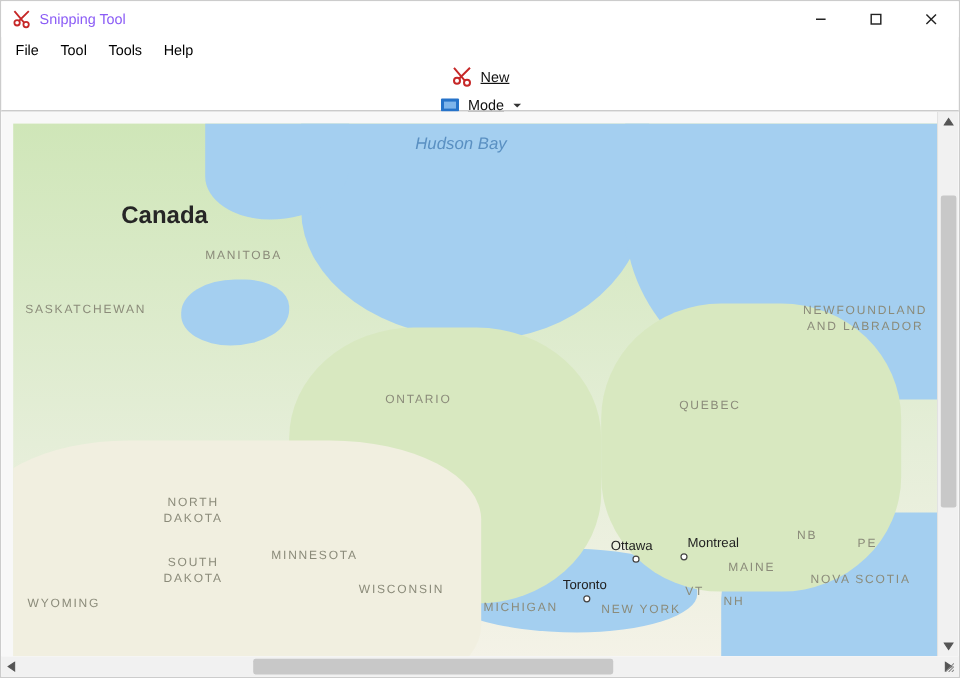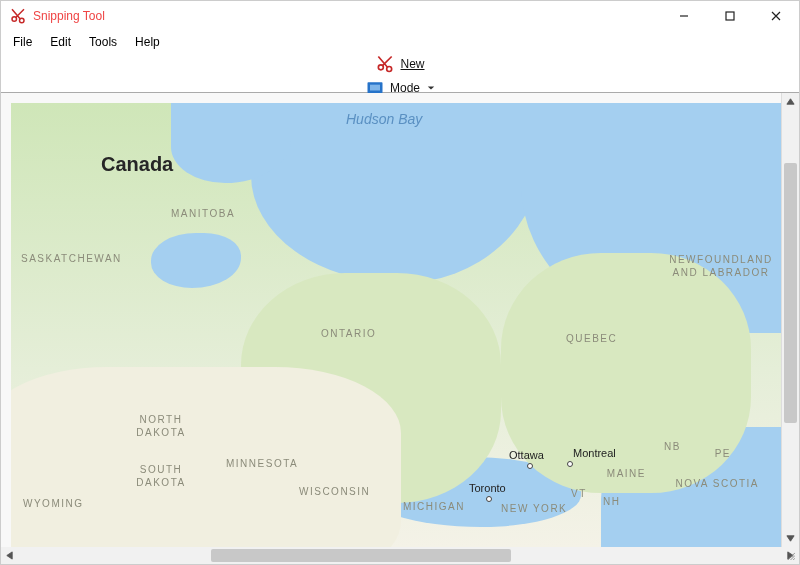--- a/index.html
+++ b/index.html
@@ -16,21 +16,21 @@
   }
   
   .titlebar {
     height: 30px;
     display: flex;
     align-items: center;
     padding: 0 0 0 8px;
     background: #fff;
   }
   .titlebar .app-icon { width: 18px; height: 18px; margin-right: 6px; }
-  .titlebar .title { color: #ef4444; font-size: 12px; }
+  .titlebar .title { color: #8b5cf6; font-size: 12px; }
   .window-controls { margin-left: auto; display: flex; }
   .window-controls .wc {
     width: 46px; height: 30px;
     display: flex; align-items: center; justify-content: center;
     cursor: pointer;
   }
   .window-controls svg { width: 10px; height: 10px; stroke: #222; fill: none; stroke-width: 1.2; }
   
   .menubar {
     height: 22px;
@@ -121,20 +121,21 @@
     text-transform: uppercase;
     white-space: nowrap;
     pointer-events: none;
   }
   .maplabel.big {
     color: #262626;
     font-size: 20px;
     font-weight: 700;
     letter-spacing: 0;
     text-transform: none;
+    margin-top: 16px;
   }
   .maplabel.water-lbl { color: #5a90c2; letter-spacing: 0; text-transform: none; font-size: 14px; font-style: italic; }
   .maplabel.city { color: #222; font-size: 11px; letter-spacing: 0; text-transform: none; }
   .maplabel.prov { color: #8b8b7a; }
   .citydot {
     position: absolute; width: 6px; height: 6px; border: 1.5px solid #444; border-radius: 50%; background: #fff;
   }
   
   .vscroll { width: 17px; background: #f1f1f1; position: relative; }
   .vscroll .arrow { position: absolute; left:0; right:0; height:17px; display:flex; align-items:center; justify-content:center; }
@@ -177,21 +178,21 @@
     <div class="wc">
         <svg viewBox="0 0 10 10">
           <path d="M1 1 L9 9 M9 1 L1 9"></path>
         </svg>
       </div>
   </div>
 </div>
 
 <div class="menubar">
   <div class="menu">File</div>
-  <div class="menu">Edit</div>
+  <div class="menu">Tool</div>
   <div class="menu">Tools</div>
   <div class="menu">Help</div>
 </div>
 
 <div class="toolbar">
   <div class="tb-btn">
     <span class="tb-icon">
       <svg viewBox="0 0 24 24">
           <g stroke="#c62828" stroke-width="2" fill="none">
             <circle cx="7" cy="16" r="3"></circle>

